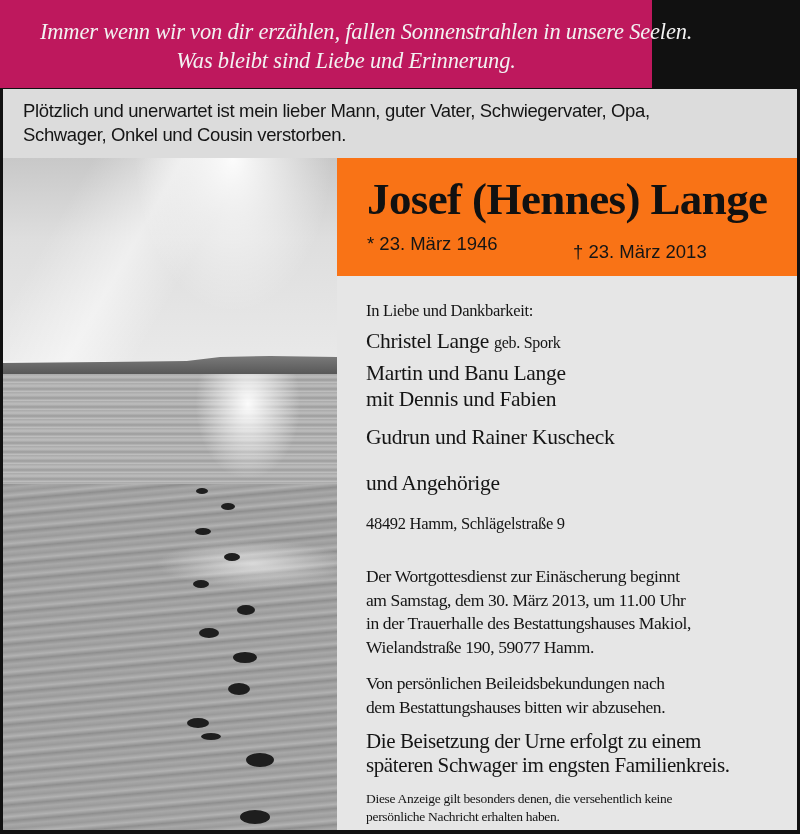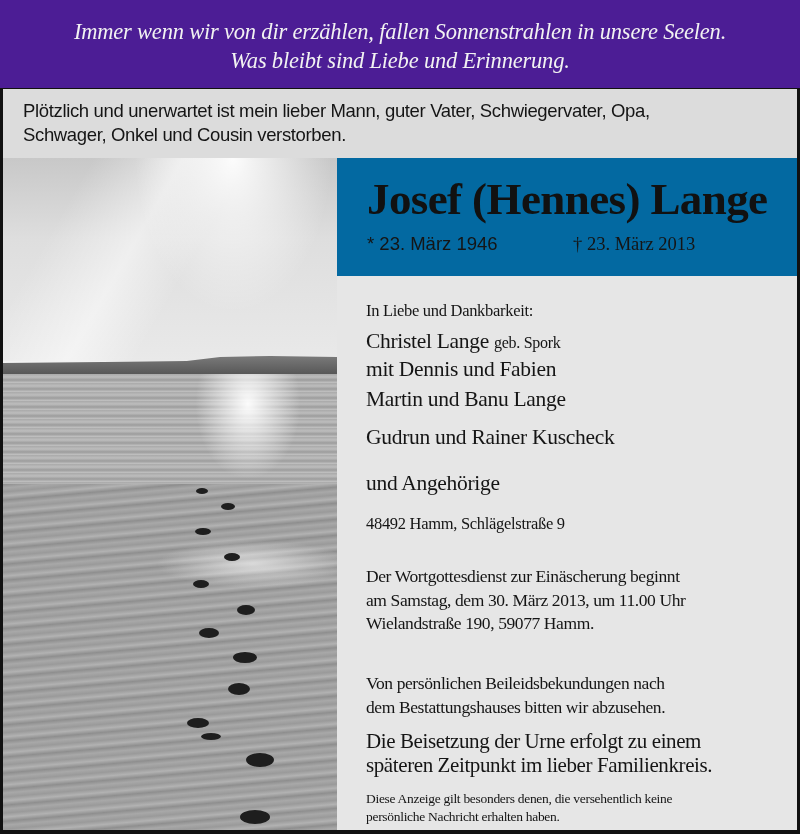--- a/index.html
+++ b/index.html
@@ -3,31 +3,32 @@
 <meta charset="utf-8">
 <style>
   html, body { margin: 0; padding: 0; }
   body {
     width: 800px; height: 834px; overflow: hidden;
     background: #111111;
     font-family: "DejaVu Sans", "Liberation Sans", sans-serif;
     position: relative;
   }
   .header {
-    position: absolute; left: 0; top: 0; width: 800px; height: 88px;
-    background: #4c1d95;
+    position: absolute; left: 0; top: 0; width: 652px; height: 88px;
+    background: #be185d;
     color: #f2f2f2;
     font-family: "Liberation Serif", "DejaVu Serif", serif;
     font-style: italic;
     font-size: 22.5px;
     line-height: 29px;
     text-align: center;
     padding-top: 17px;
     box-sizing: border-box;
     letter-spacing: -0.2px;
+    padding-left: 40px;
   }
   .header div { white-space: nowrap; }
   .intro {
     position: absolute; left: 3px; top: 89px; width: 794px; height: 69px;
     background: #dcdcdc;
     color: #151515;
     font-family: "Liberation Sans", sans-serif;
     font-size: 18.5px;
     line-height: 24px;
     padding: 10px 0 0 20px;
@@ -63,40 +64,40 @@
       radial-gradient(ellipse 120px 30px at 250px 80px, rgba(240,240,240,0.7), rgba(240,240,240,0) 80%),
       repeating-linear-gradient(175deg, #8e8e8e 0px, #a8a8a8 4px, #9a9a9a 8px, #b2b2b2 12px, #909090 16px),
       #9d9d9d;
   }
   .photo .print {
     position: absolute; width: 20px; height: 9px; border-radius: 50%;
     background: #1e1e1e;
   }
   .namebox {
     position: absolute; left: 337px; top: 158px; width: 460px; height: 118px;
-    background: #0369a1;
+    background: #f97316;
   }
   .name {
     position: absolute; left: 30px; top: 14px;
     font-family: "Liberation Serif", "DejaVu Serif", serif;
     font-weight: bold;
     font-size: 45px;
     line-height: 54px;
     color: #111;
     white-space: nowrap;
     letter-spacing: -0.6px;
   }
   .dates {
     position: absolute; left: 30px; top: 74px;
     font-family: "Liberation Sans", sans-serif;
     font-size: 18.5px; line-height: 24px; color: #151515;
     white-space: nowrap;
   }
   .dates .born { position: absolute; left: 0; top: 0; }
-  .dates .died { position: absolute; left: 206px; top: 0; font-family: Liberation Serif, serif; }
+  .dates .died { position: absolute; left: 206px; top: 8px; }
   .body {
     position: absolute; left: 337px; top: 276px; width: 460px; height: 554px;
     background: #e6e6e6;
     color: #151515;
     font-family: Liberation Serif, serif;
     padding-left: 29px;
     box-sizing: border-box;
   }
   .body .blk { position: absolute; left: 29px; white-space: nowrap; }
   .thanks { top: 24px; font-size: 16.5px; line-height: 22px; letter-spacing: -0.3px; }
@@ -151,41 +152,42 @@
 </div>
 
 <div class="body">
   <div class="blk thanks">In Liebe und Dankbarkeit:</div>
 
   <div class="blk family">
     <div>
       <span>Christel Lange</span>
       <span class="small">geb. Spork</span>
     </div>
+    <div>Martin und Banu Lange</div>
     <div style="margin-top:-4px;">mit Dennis und Fabien</div>
-    <div>Martin und Banu Lange</div>
     <div style="margin-top:8px;">Gudrun und Rainer Kuscheck</div>
     <div style="margin-top:16px;">und Angehörige</div>
   </div>
 
   <div class="blk address">48492 Hamm, Schlägelstraße 9</div>
 
   <div class="blk service">
     <div>Der Wortgottesdienst zur Einäscherung beginnt</div>
     <div>am Samstag, dem 30. März 2013, um 11.00 Uhr</div>
+    <div>in der Trauerhalle des Bestattungshauses Makiol,</div>
     <div>Wielandstraße 190, 59077 Hamm.</div>
   </div>
 
   <div class="blk condolence">
     <div>Von persönlichen Beileidsbekundungen nach</div>
     <div>dem Bestattungshauses bitten wir abzusehen.</div>
   </div>
 
   <div class="blk burial">
     <div>Die Beisetzung der Urne erfolgt zu einem</div>
-    <div>späteren Zeitpunkt im lieber Familienkreis.</div>
+    <div>späteren Schwager im engsten Familienkreis.</div>
   </div>
 
   <div class="blk note">
     <div>Diese Anzeige gilt besonders denen, die versehentlich keine</div>
     <div>persönliche Nachricht erhalten haben.</div>
   </div>
 </div>
 
 </body></html>

